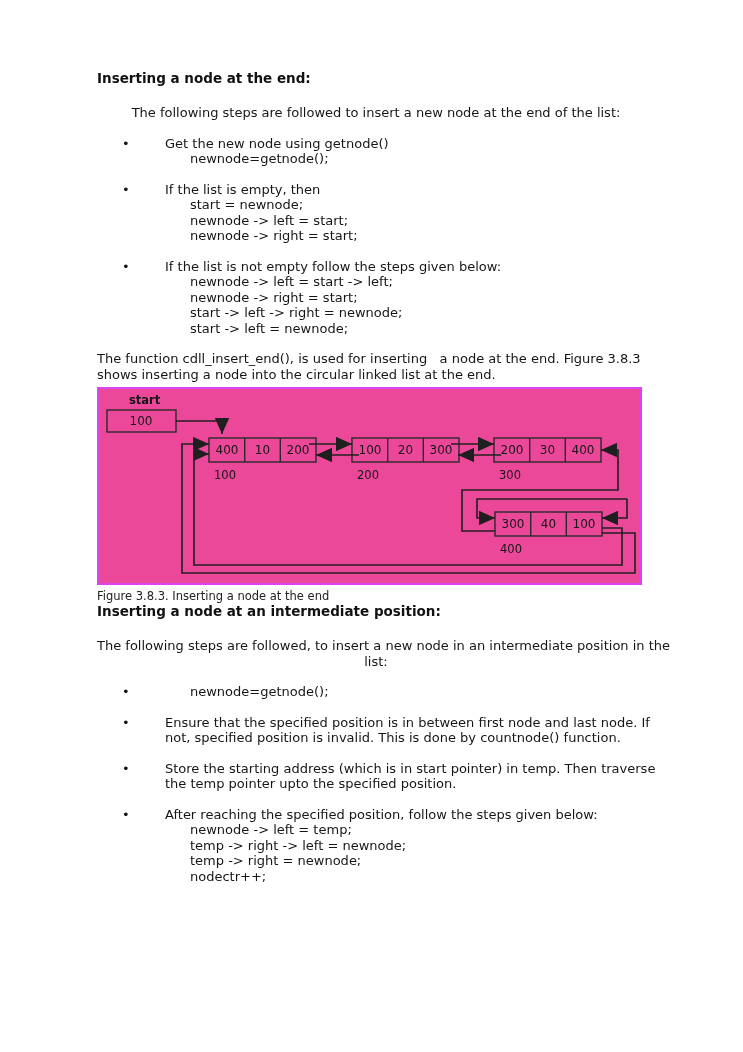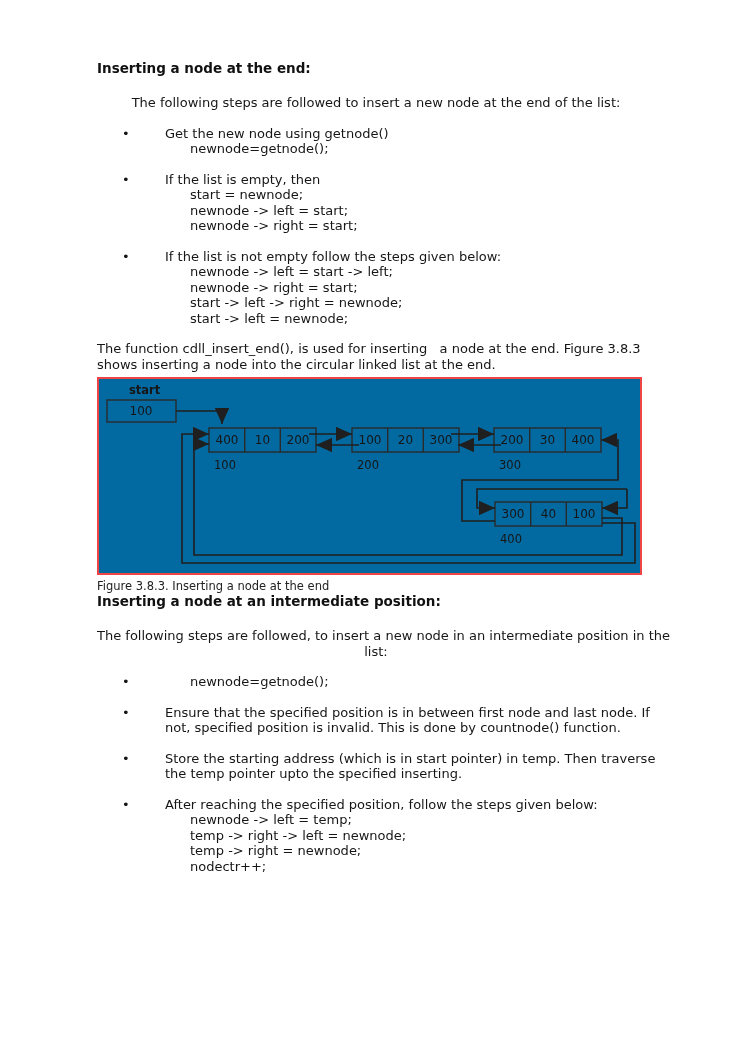--- a/index.html
+++ b/index.html
@@ -5,21 +5,21 @@
   html,body{margin:0;padding:0;background:#ffffff;}
   .page{
     position:relative;
     width:743px;height:1052px;
     background:#ffffff;
     font-family:"DejaVu Sans","Liberation Sans",sans-serif;
     color:#161616;
     overflow:hidden;
   }
   .content{
-    position:absolute;left:0;top:0;width:743px;
+    position:absolute;left:0;top:10px;width:743px;
     padding:60px 88px 0 97px;
     box-sizing:border-box;
     font-size:13px;line-height:15.5px;
   }
   h1.doc-heading{
     font-size:13.5px;line-height:16px;margin:0 0 19px 0;
     font-weight:bold;color:#111;
   }
   .para{margin:0;}
   .line{white-space:pre;}
@@ -28,21 +28,21 @@
   .bullet{display:flex;margin-bottom:15px;}
   .bullet .dot{
     flex:0 0 68px;box-sizing:border-box;padding-left:25px;
     font-size:13px;line-height:15.5px;
   }
   .bullet .body{flex:1;}
   .code-line{padding-left:25px;white-space:pre;}
   .figure-wrap{margin-top:5px;}
   .figure-box{
     width:545px;height:198px;box-sizing:border-box;
-    border:2px solid #ef4444;background:#0369a1;
+    border:2px solid #d946ef;background:#ec4899;
   }
   .figure-caption{
     width:545px;
     font-size:11.5px;line-height:13px;margin-top:5px;color:#222;
   }
   .h2-spacer{margin-top:15px;}
   svg text{font-family:"DejaVu Sans","Liberation Sans",sans-serif;fill:#161616;}
   svg .val{font-size:12px;}
   svg .addr{font-size:11.5px;}
   svg .startlbl{font-size:11.5px;font-weight:bold;}
@@ -177,21 +177,21 @@
       <div class="body">
         <div class="line">Ensure that the specified position is in between first node and last node. If</div>
         <div class="line">not, specified position is invalid. This is done by countnode() function.</div>
       </div>
     </div>
 
     <div class="bullet">
       <span class="dot">•</span>
       <div class="body">
         <div class="line">Store the starting address (which is in start pointer) in temp. Then traverse</div>
-        <div class="line">the temp pointer upto the specified inserting.</div>
+        <div class="line">the temp pointer upto the specified position.</div>
       </div>
     </div>
 
     <div class="bullet">
       <span class="dot">•</span>
       <div class="body">
         <div class="line">After reaching the specified position, follow the steps given below:</div>
         <div class="code-line">newnode -&gt; left = temp;</div>
         <div class="code-line">temp -&gt; right -&gt; left = newnode;</div>
         <div class="code-line">temp -&gt; right = newnode;</div>

